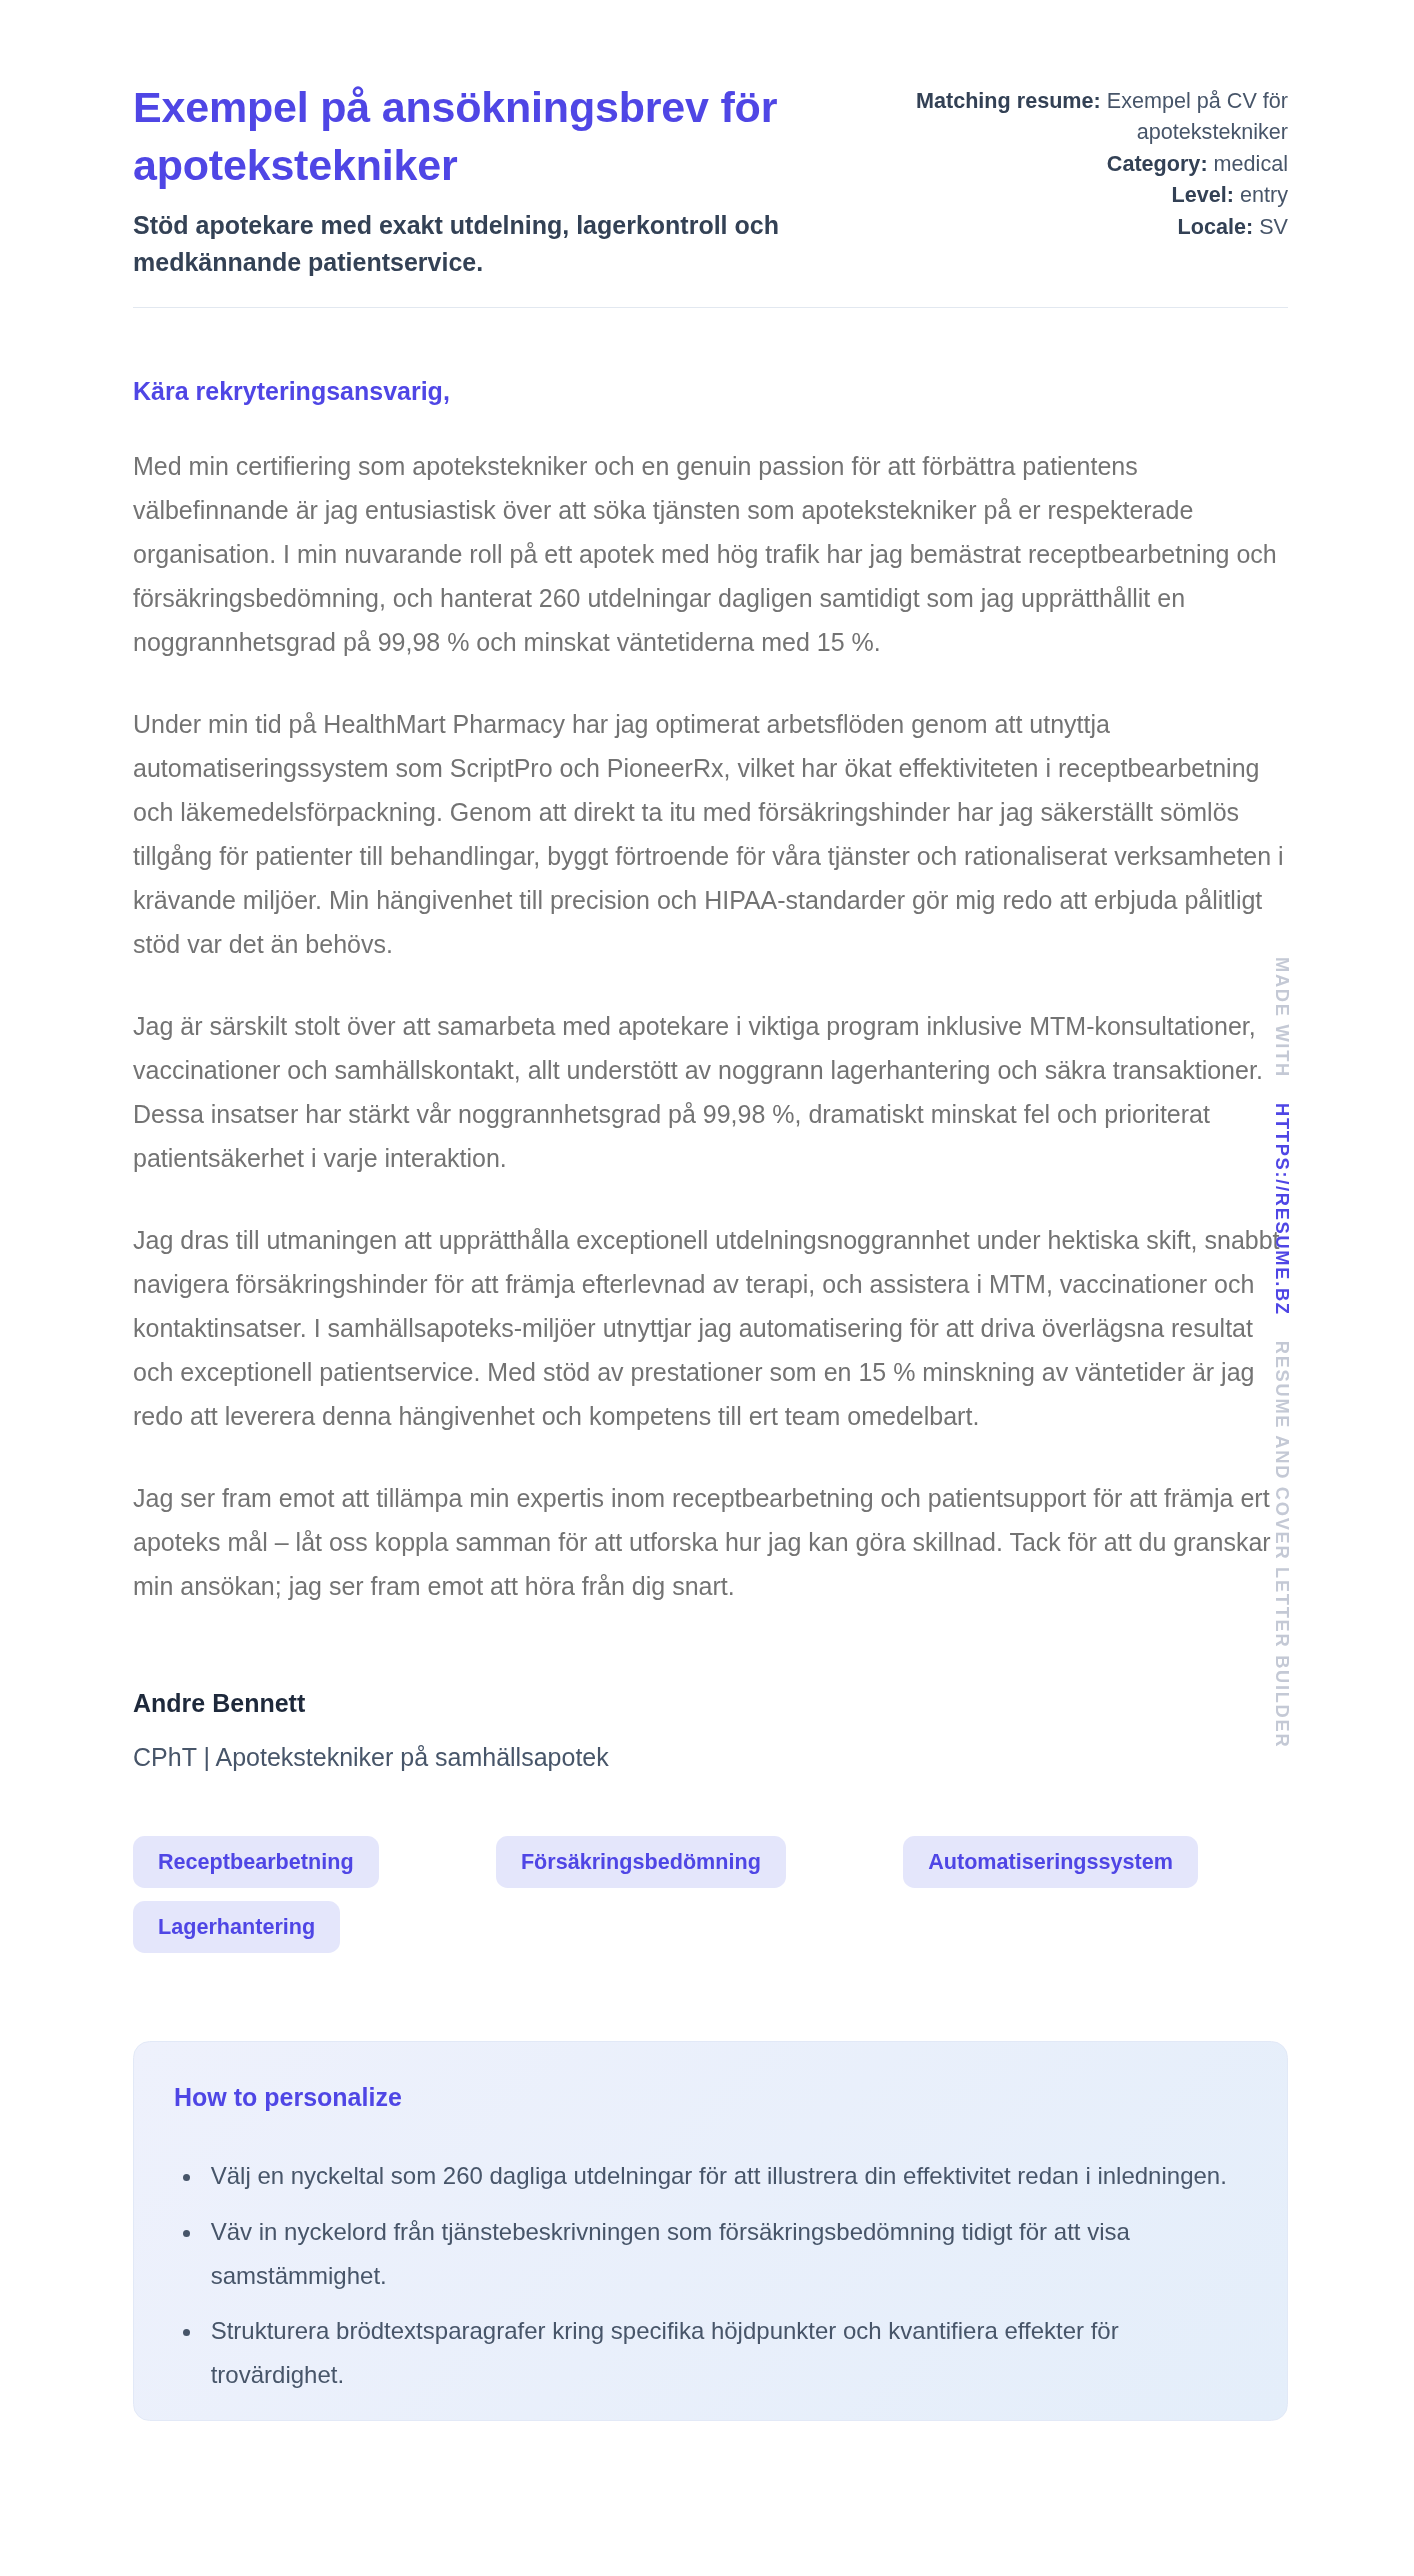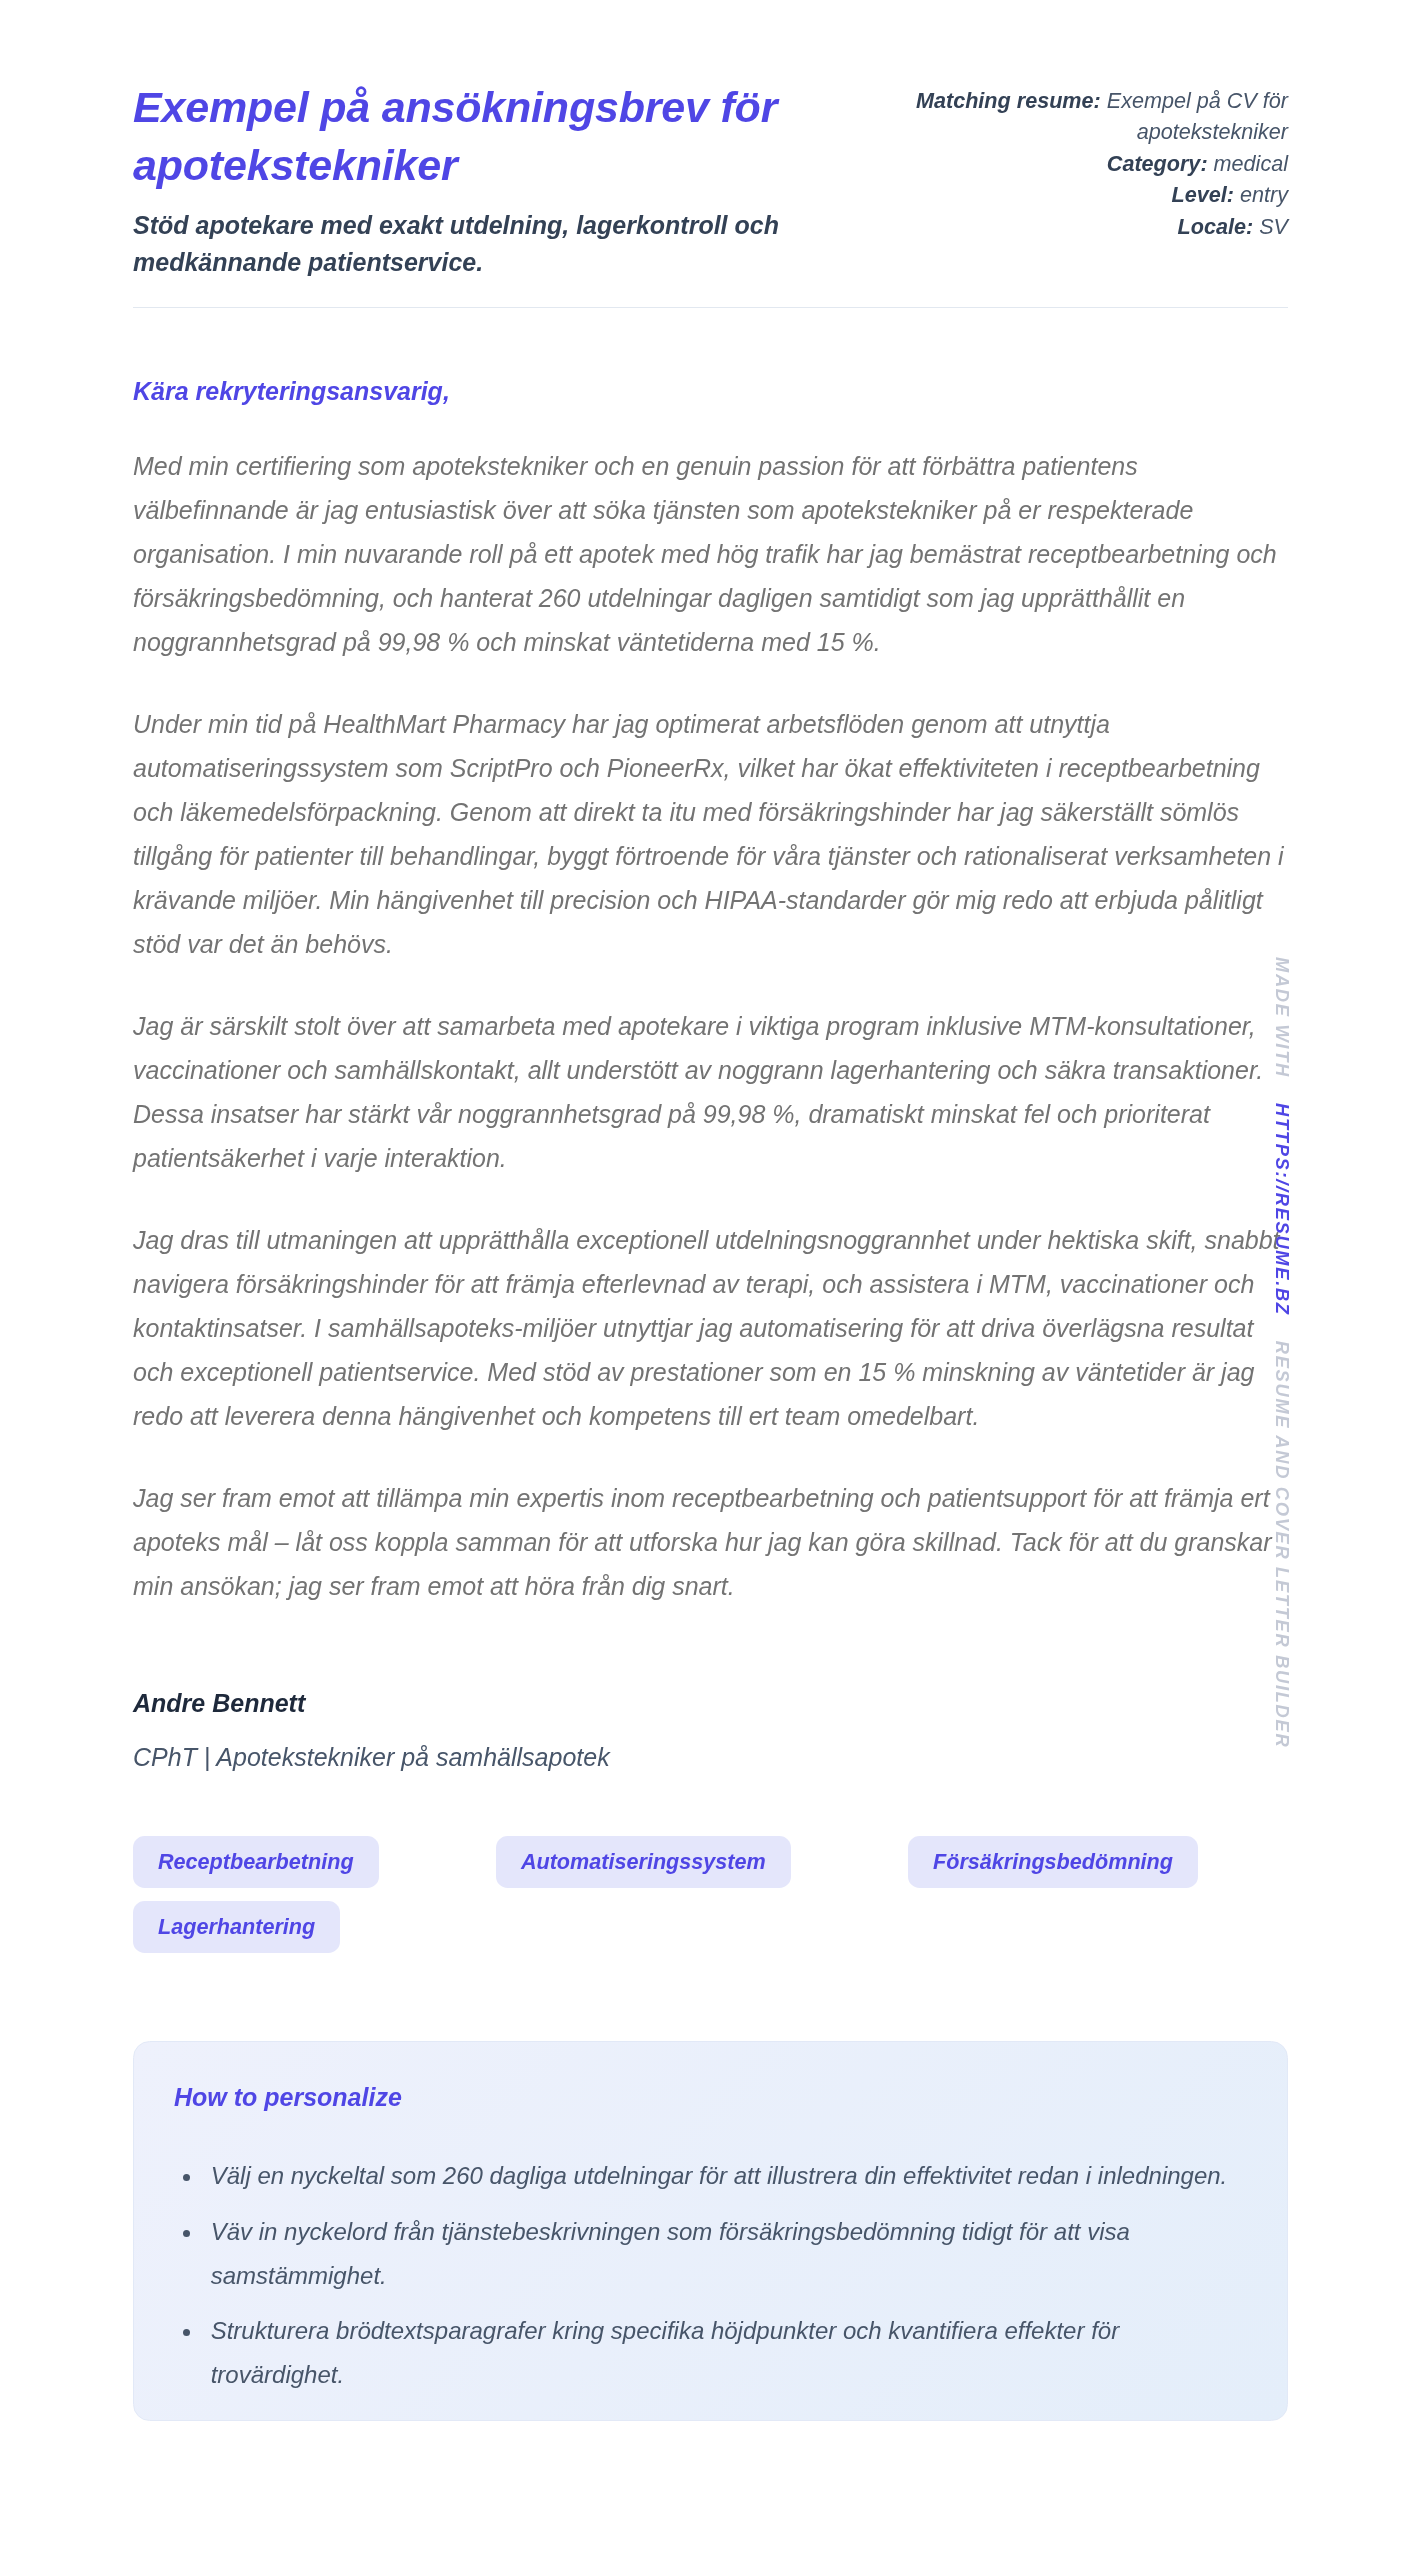--- a/index.html
+++ b/index.html
@@ -3,21 +3,20 @@
 <meta charset="utf-8">
 <style>
   html, body { margin:0; padding:0; background:#ffffff; }
   body { font-family:"Liberation Sans","DejaVu Sans",sans-serif; }
   .page {
     position:relative;
     width:1330px;
     min-height:2576px;
     background:#ffffff;
     overflow:hidden;
-    font-style:italic;
   }
   .inner {
     margin:0 126px 0 133px;
     width:1155px;
     padding-top:78px;
     padding-bottom:73px;
   }
 
   
   header { display:flex; justify-content:space-between; align-items:flex-start; }
@@ -194,22 +193,22 @@
       <p class="para">Under min tid på HealthMart Pharmacy har jag optimerat arbetsflöden genom att utnyttja automatiseringssystem som ScriptPro och PioneerRx, vilket har ökat effektiviteten i receptbearbetning och läkemedelsförpackning. Genom att direkt ta itu med försäkringshinder har jag säkerställt sömlös tillgång för patienter till behandlingar, byggt förtroende för våra tjänster och rationaliserat verksamheten i krävande miljöer. Min hängivenhet till precision och HIPAA-standarder gör mig redo att erbjuda pålitligt stöd var det än behövs.</p>
       <p class="para">Jag är särskilt stolt över att samarbeta med apotekare i viktiga program inklusive MTM-konsultationer, vaccinationer och samhällskontakt, allt understött av noggrann lagerhantering och säkra transaktioner. Dessa insatser har stärkt vår noggrannhetsgrad på 99,98 %, dramatiskt minskat fel och prioriterat patientsäkerhet i varje interaktion.</p>
       <p class="para">Jag dras till utmaningen att upprätthålla exceptionell utdelningsnoggrannhet under hektiska skift, snabbt navigera försäkringshinder för att främja efterlevnad av terapi, och assistera i MTM, vaccinationer och kontaktinsatser. I samhällsapoteks-miljöer utnyttjar jag automatisering för att driva överlägsna resultat och exceptionell patientservice. Med stöd av prestationer som en 15 % minskning av väntetider är jag redo att leverera denna hängivenhet och kompetens till ert team omedelbart.</p>
       <p class="para">Jag ser fram emot att tillämpa min expertis inom receptbearbetning och patientsupport för att främja ert apoteks mål – låt oss koppla samman för att utforska hur jag kan göra skillnad. Tack för att du granskar min ansökan; jag ser fram emot att höra från dig snart.</p>
       <p class="sig-name">Andre Bennett</p>
       <p class="sig-role">CPhT | Apotekstekniker på samhällsapotek</p>
     </section>
 
     <div class="tags">
       <span class="tag">Receptbearbetning</span>
+      <span class="tag">Försäkringsbedömning</span>
       <span class="tag">Automatiseringssystem</span>
-      <span class="tag">Försäkringsbedömning</span>
       <span class="tag">Lagerhantering</span>
     </div>
 
     <section class="personalize">
       <h2>How to personalize</h2>
       <ul>
         <li>Välj en nyckeltal som 260 dagliga utdelningar för att illustrera din effektivitet redan i inledningen.</li>
         <li>Väv in nyckelord från tjänstebeskrivningen som försäkringsbedömning tidigt för att visa samstämmighet.</li>
         <li>Strukturera brödtextsparagrafer kring specifika höjdpunkter och kvantifiera effekter för trovärdighet.</li>
       </ul>

